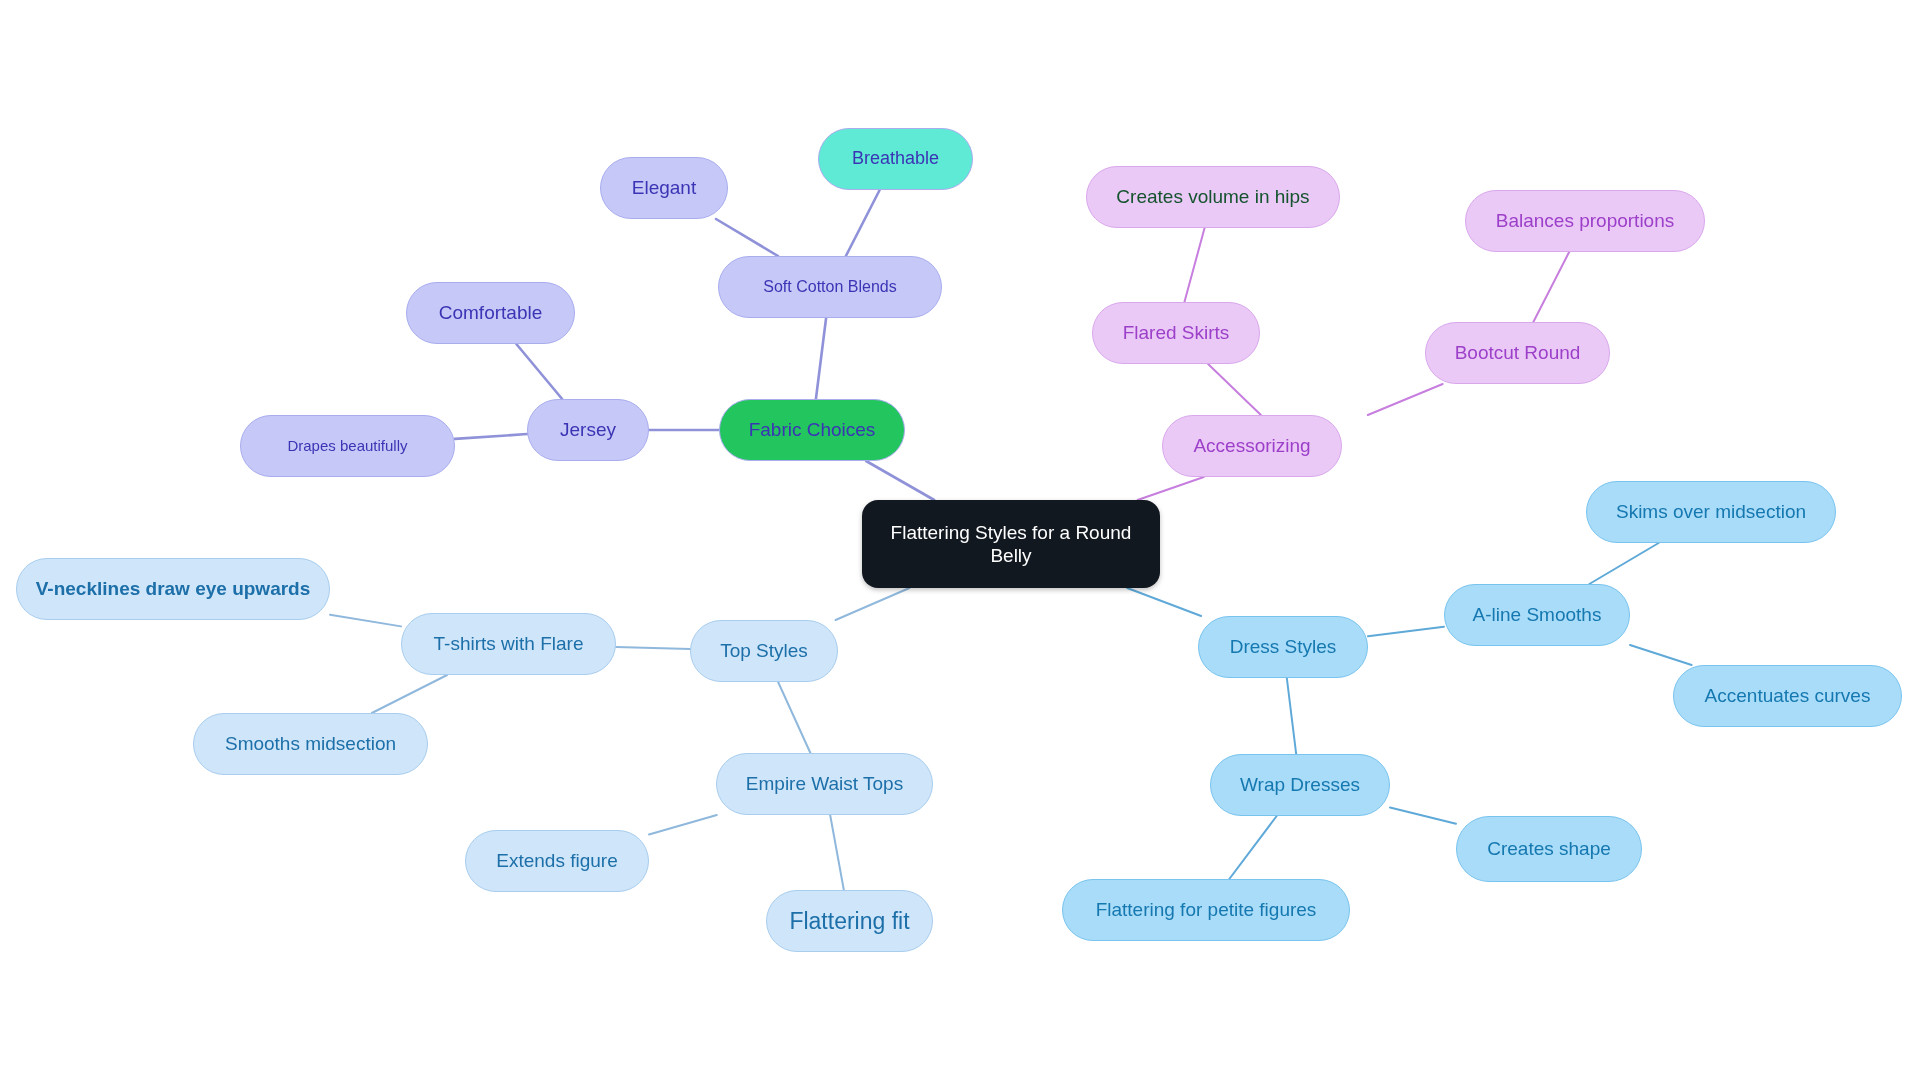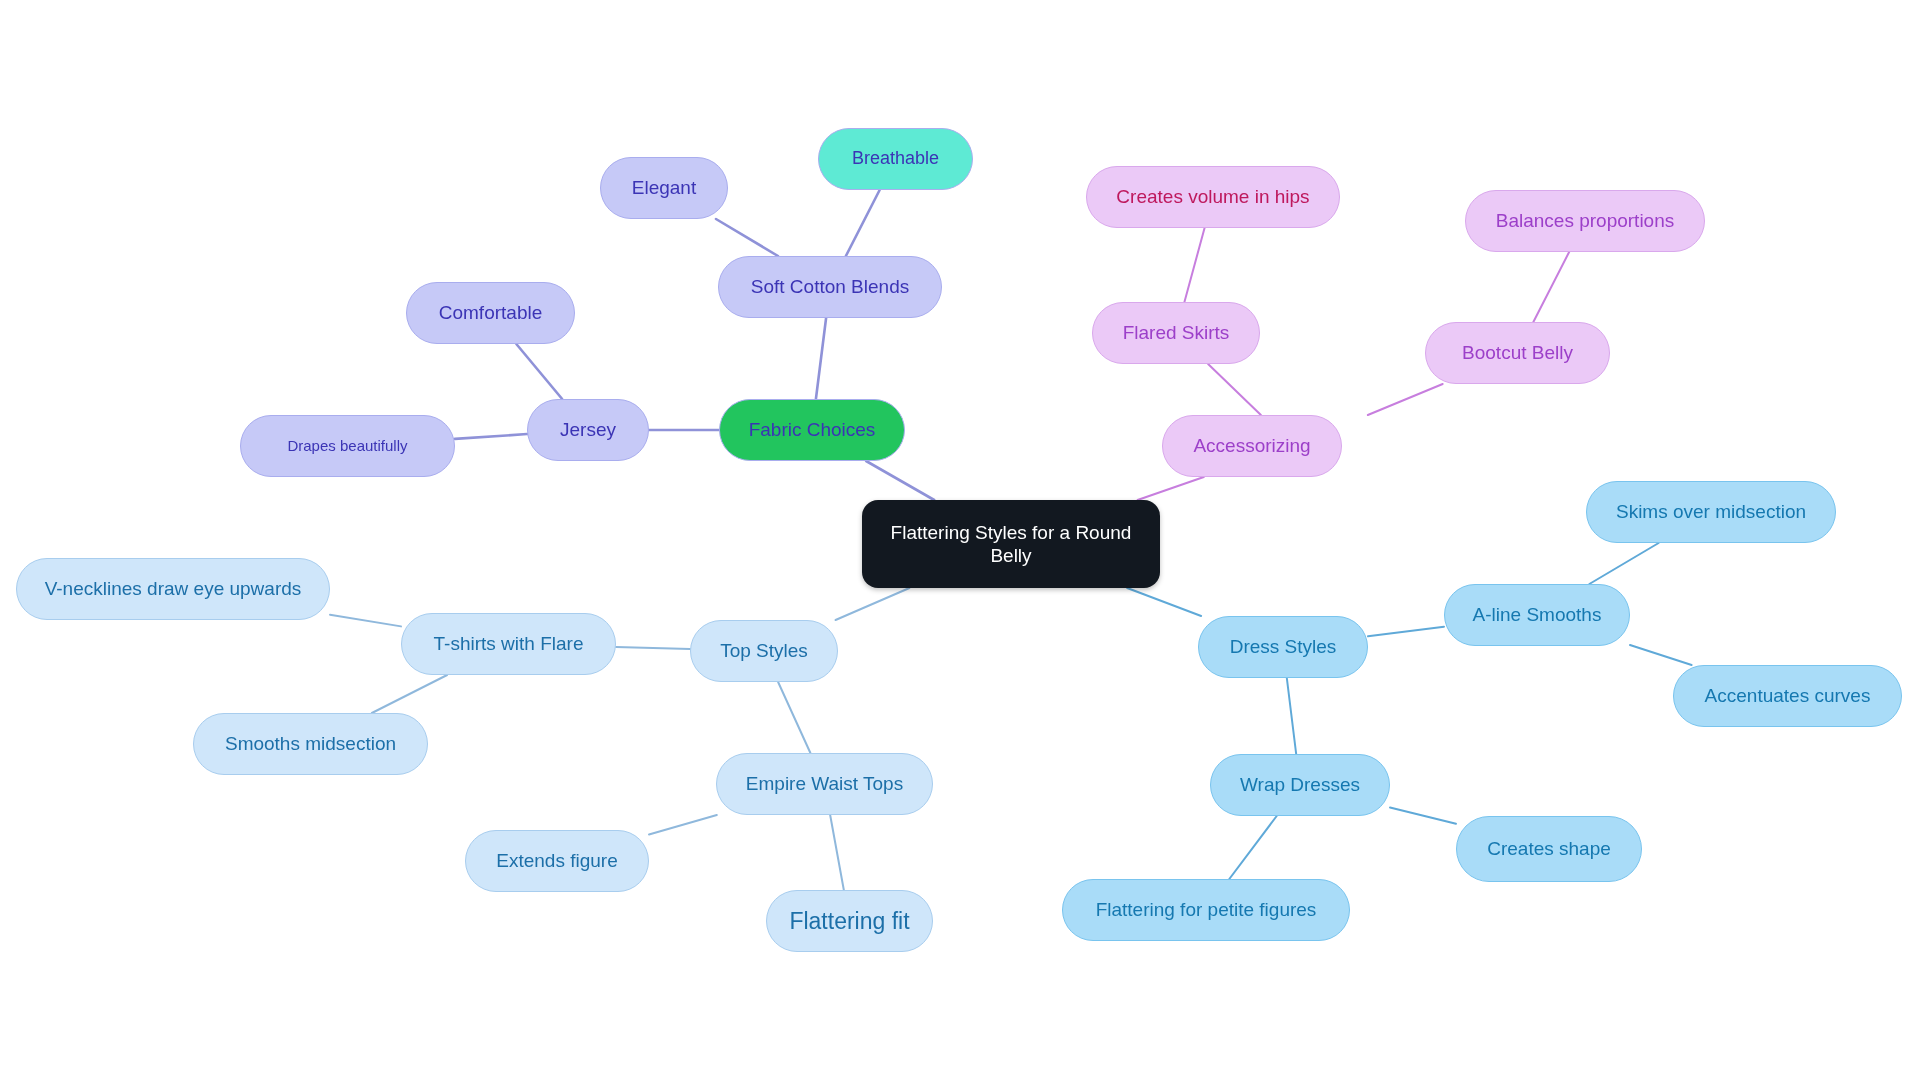--- a/index.html
+++ b/index.html
@@ -72,39 +72,39 @@
       <line x1="401" y1="626.3770491803278" x2="330" y2="614.7377049180328" stroke="#8fb8dc" stroke-width="2" stroke-linecap="round"></line>
       <line x1="447.12" y1="675" x2="371.88" y2="713" stroke="#8fb8dc" stroke-width="2" stroke-linecap="round"></line>
       <line x1="778.1015037593985" y1="682" x2="810.3984962406015" y2="753" stroke="#8fb8dc" stroke-width="2" stroke-linecap="round"></line>
       <line x1="716.8051948051948" y1="815" x2="649" y2="834.5177570093458" stroke="#8fb8dc" stroke-width="2" stroke-linecap="round"></line>
       <line x1="830.1569343065694" y1="815" x2="843.8430656934306" y2="890" stroke="#8fb8dc" stroke-width="2" stroke-linecap="round"></line>
     </svg>
   <div id="node-layer">
       <div class="node root" style="left: 862px; top: 500px; width: 298px; height: 88px; background: rgb(18, 24, 32); border-color: transparent; color: rgb(255, 255, 255); font-size: 19px;">Flattering Styles for a Round
 Belly</div>
       <div class="node" style="left: 719px; top: 399px; width: 186px; height: 62px; background: #22c55e; border-color: rgb(169, 173, 238); color: rgb(59, 52, 181); font-size: 19px;">Fabric Choices</div>
-      <div class="node" style="left: 718px; top: 256px; width: 224px; height: 62px; background: rgb(198, 201, 247); border-color: rgb(169, 173, 238); color: rgb(59, 52, 181); font-size: 19px;">Soft Cotton Blends</div>
+      <div class="node" style="left: 718px; top: 256px; width: 224px; height: 62px; background: rgb(198, 201, 247); border-color: rgb(169, 173, 238); color: rgb(59, 52, 181); font-size: 16px;">Soft Cotton Blends</div>
       <div class="node" style="left: 600px; top: 157px; width: 128px; height: 62px; background: rgb(198, 201, 247); border-color: rgb(169, 173, 238); color: rgb(59, 52, 181); font-size: 19px;">Elegant</div>
       <div class="node" style="left: 818px; top: 128px; width: 155px; height: 62px; background: #5eead4; border-color: rgb(169, 173, 238); color: rgb(59, 52, 181); font-size: 18px;">Breathable</div>
       <div class="node" style="left: 527px; top: 399px; width: 122px; height: 62px; background: rgb(198, 201, 247); border-color: rgb(169, 173, 238); color: rgb(59, 52, 181); font-size: 19px;">Jersey</div>
       <div class="node" style="left: 406px; top: 282px; width: 169px; height: 62px; background: rgb(198, 201, 247); border-color: rgb(169, 173, 238); color: rgb(59, 52, 181); font-size: 19px;">Comfortable</div>
       <div class="node" style="left: 240px; top: 415px; width: 215px; height: 62px; background: rgb(198, 201, 247); border-color: rgb(169, 173, 238); color: rgb(59, 52, 181); font-size: 15px;">Drapes beautifully</div>
       <div class="node" style="left: 1162px; top: 415px; width: 180px; height: 62px; background: rgb(235, 201, 247); border-color: rgb(217, 168, 236); color: rgb(156, 63, 201); font-size: 19px;">Accessorizing</div>
       <div class="node" style="left: 1092px; top: 302px; width: 168px; height: 62px; background: rgb(235, 201, 247); border-color: rgb(217, 168, 236); color: rgb(156, 63, 201); font-size: 19px;">Flared Skirts</div>
-      <div class="node" style="left: 1086px; top: 166px; width: 254px; height: 62px; background: rgb(235, 201, 247); border-color: rgb(217, 168, 236); color: #be185d; font-size: 19px;">Creates volume in hips</div>
-      <div class="node" style="left: 1425px; top: 322px; width: 185px; height: 62px; background: rgb(235, 201, 247); border-color: rgb(217, 168, 236); color: rgb(156, 63, 201); font-size: 19px;">Bootcut Belly</div>
+      <div class="node" style="left: 1086px; top: 166px; width: 254px; height: 62px; background: rgb(235, 201, 247); border-color: rgb(217, 168, 236); color: #14532d; font-size: 19px;">Creates volume in hips</div>
+      <div class="node" style="left: 1425px; top: 322px; width: 185px; height: 62px; background: rgb(235, 201, 247); border-color: rgb(217, 168, 236); color: rgb(156, 63, 201); font-size: 19px;">Bootcut Round</div>
       <div class="node" style="left: 1465px; top: 190px; width: 240px; height: 62px; background: rgb(235, 201, 247); border-color: rgb(217, 168, 236); color: rgb(156, 63, 201); font-size: 19px;">Balances proportions</div>
       <div class="node" style="left: 1198px; top: 616px; width: 170px; height: 62px; background: rgb(169, 220, 248); border-color: rgb(121, 196, 238); color: rgb(21, 120, 176); font-size: 19px;">Dress Styles</div>
       <div class="node" style="left: 1444px; top: 584px; width: 186px; height: 62px; background: rgb(169, 220, 248); border-color: rgb(121, 196, 238); color: rgb(21, 120, 176); font-size: 19px;">A-line Smooths</div>
       <div class="node" style="left: 1586px; top: 481px; width: 250px; height: 62px; background: rgb(169, 220, 248); border-color: rgb(121, 196, 238); color: rgb(21, 120, 176); font-size: 19px;">Skims over midsection</div>
       <div class="node" style="left: 1673px; top: 665px; width: 229px; height: 62px; background: rgb(169, 220, 248); border-color: rgb(121, 196, 238); color: rgb(21, 120, 176); font-size: 19px;">Accentuates curves</div>
       <div class="node" style="left: 1210px; top: 754px; width: 180px; height: 62px; background: rgb(169, 220, 248); border-color: rgb(121, 196, 238); color: rgb(21, 120, 176); font-size: 19px;">Wrap Dresses</div>
       <div class="node" style="left: 1062px; top: 879px; width: 288px; height: 62px; background: rgb(169, 220, 248); border-color: rgb(121, 196, 238); color: rgb(21, 120, 176); font-size: 19px;">Flattering for petite figures</div>
       <div class="node" style="left: 1456px; top: 816px; width: 186px; height: 66px; background: rgb(169, 220, 248); border-color: rgb(121, 196, 238); color: rgb(21, 120, 176); font-size: 19px;">Creates shape</div>
       <div class="node" style="left: 690px; top: 620px; width: 148px; height: 62px; background: rgb(207, 230, 250); border-color: rgb(168, 205, 238); color: rgb(28, 111, 168); font-size: 19px;">Top Styles</div>
       <div class="node" style="left: 401px; top: 613px; width: 215px; height: 62px; background: rgb(207, 230, 250); border-color: rgb(168, 205, 238); color: rgb(28, 111, 168); font-size: 19px;">T-shirts with Flare</div>
-      <div class="node" style="left: 16px; top: 558px; width: 314px; height: 62px; background: rgb(207, 230, 250); border-color: rgb(168, 205, 238); color: rgb(28, 111, 168); font-size: 19px;">V-necklines draw eye upwards</div>
+      <div class="node" style="left: 16px; top: 558px; width: 314px; height: 62px; background: rgb(207, 230, 250); border-color: rgb(168, 205, 238); color: rgb(28, 111, 168); font-size: 19px; font-weight: bold;">V-necklines draw eye upwards</div>
       <div class="node" style="left: 193px; top: 713px; width: 235px; height: 62px; background: rgb(207, 230, 250); border-color: rgb(168, 205, 238); color: rgb(28, 111, 168); font-size: 19px;">Smooths midsection</div>
       <div class="node" style="left: 716px; top: 753px; width: 217px; height: 62px; background: rgb(207, 230, 250); border-color: rgb(168, 205, 238); color: rgb(28, 111, 168); font-size: 19px;">Empire Waist Tops</div>
       <div class="node" style="left: 465px; top: 830px; width: 184px; height: 62px; background: rgb(207, 230, 250); border-color: rgb(168, 205, 238); color: rgb(28, 111, 168); font-size: 19px;">Extends figure</div>
       <div class="node" style="left: 766px; top: 890px; width: 167px; height: 62px; background: rgb(207, 230, 250); border-color: rgb(168, 205, 238); color: rgb(28, 111, 168); font-size: 23px;">Flattering fit</div>
     </div>
 </div>
 
 </body></html>

